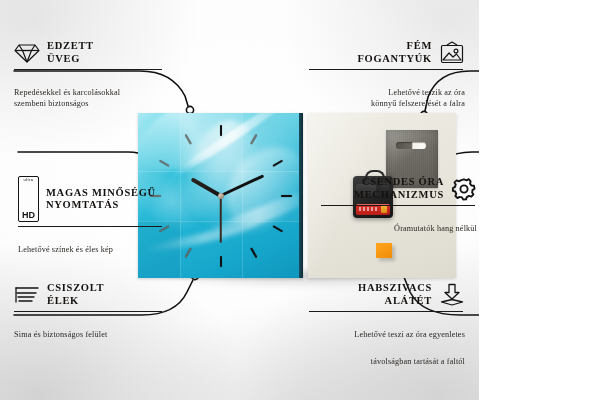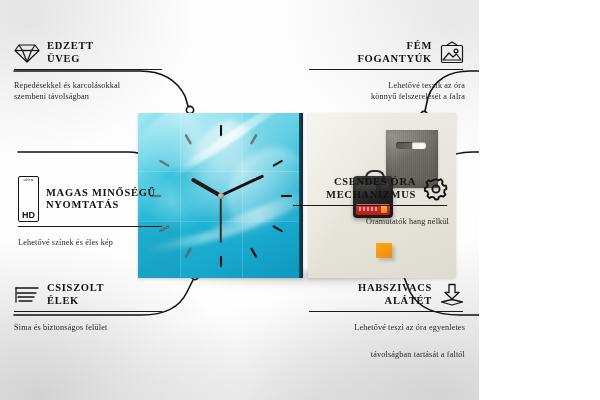--- a/index.html
+++ b/index.html
@@ -118,21 +118,21 @@
   .foam{position:absolute;left:68px;top:130px;width:16px;height:15px;
     background:linear-gradient(145deg,#ffa51f,#f08c08);
     box-shadow:3px 3px 3px rgba(0,0,0,.18);}
 
   
   .callout{position:absolute;}
   .co-title{display:flex;align-items:center;gap:7px;}
   .co-title .txt{font-size:10.5px;line-height:12.5px;letter-spacing:.7px;color:#14110f;
     text-transform:uppercase;font-weight:700;}
   .co-rule{height:1px;background:#1a1a1a;margin-top:4px;}
-  .co-desc{font-size:8.2px;line-height:10.5px;color:#2a2622;margin-top:11px;letter-spacing:.15px;}
+  .co-desc{font-size:8.2px;line-height:10.5px;color:#2a2622;margin-top:18px;letter-spacing:.15px;}
   .left .co-title{justify-content:flex-start;}
   .right .co-title{justify-content:flex-start;}
   .right .co-desc,.right .co-title .txt{text-align:right;}
 
   .ico{flex:0 0 auto;display:block;}
   .hd-badge{border:1.3px solid #141414;border-radius:2px;padding:1px 3px 1px;text-align:center;}
   .hd-badge .u{font-size:4.2px;line-height:4.6px;letter-spacing:.4px;color:#141414;font-family:"Liberation Sans",sans-serif;}
   .hd-badge .h{font-size:9px;line-height:9.5px;font-weight:700;color:#141414;font-family:"Liberation Sans",sans-serif;margin-top:28px;}
 
   svg.leader{position:absolute;left:0;top:0;width:600px;height:400px;pointer-events:none;}
@@ -263,21 +263,21 @@
           <path d="M8.5,8.5 H17.5"></path>
         </g>
       </svg>
       <div>
         <div class="txt">EDZETT</div>
         <div class="txt">ÜVEG</div>
       </div>
     </div>
     <div class="co-rule" style="width:148px"></div>
     <div class="co-desc">Repedésekkel és karcolásokkal</div>
-    <div class="co-desc" style="margin-top:0">szembeni távolságban</div>
+    <div class="co-desc" style="margin-top:0">szembeni biztonságos</div>
   </div>
 
   <div class="callout left" style="left:18px;top:176px;width:146px;">
     <div class="co-title">
       <div class="hd-badge ico">
         <div class="u">ultra</div>
         <div class="h">HD</div>
       </div>
       <div>
         <div class="txt">MAGAS MINŐSÉGŰ</div>
@@ -321,21 +321,21 @@
           <circle cx="17" cy="10" r="1.9"></circle>
           <path d="M4,19 L10,12 L14,16 L17.5,13 L22,19 Z"></path>
         </g>
       </svg>
     </div>
     <div class="co-rule" style="width:154px"></div>
     <div class="co-desc">Lehetővé teszik az óra</div>
     <div class="co-desc" style="margin-top:0">könnyű felszerelését a falra</div>
   </div>
 
-  <div class="callout right" style="right:30px;top:176px;width:156px;">
+  <div class="callout right" style="right:2px;top:176px;width:156px;">
     <div class="co-title">
       <div style="flex:1">
         <div class="txt">CSENDES ÓRA</div>
         <div class="txt">MECHANIZMUS</div>
       </div>
       <svg class="ico" width="26" height="24" viewBox="0 0 26 24">
         <g fill="none" stroke="#141414" stroke-width="1.9" stroke-linejoin="round">
           <path d="M13,2.4 l2.6,.9 2.1,-1.1 1.9,2.2 -.6,2.3 1.6,1.9 2.4,.2 .5,2.9 -2,1.4 -.4,2.5 1.3,2 -2.1,2.1 -2.3,-.8 -2.2,1.2 -.7,2.3 -2.9,.1 -1.2,-2.1 -2.5,-.5 -2,1.2 -2.1,-2.1 .9,-2.2 -1.1,-2.3 -2.3,-.6 0,-2.9 2.2,-1.2 .6,-2.4 -1.2,-2 2.2,-2 2.2,.9 2.3,-1.1 Z"></path>
           <circle cx="13" cy="12" r="3.6"></circle>
         </g>

